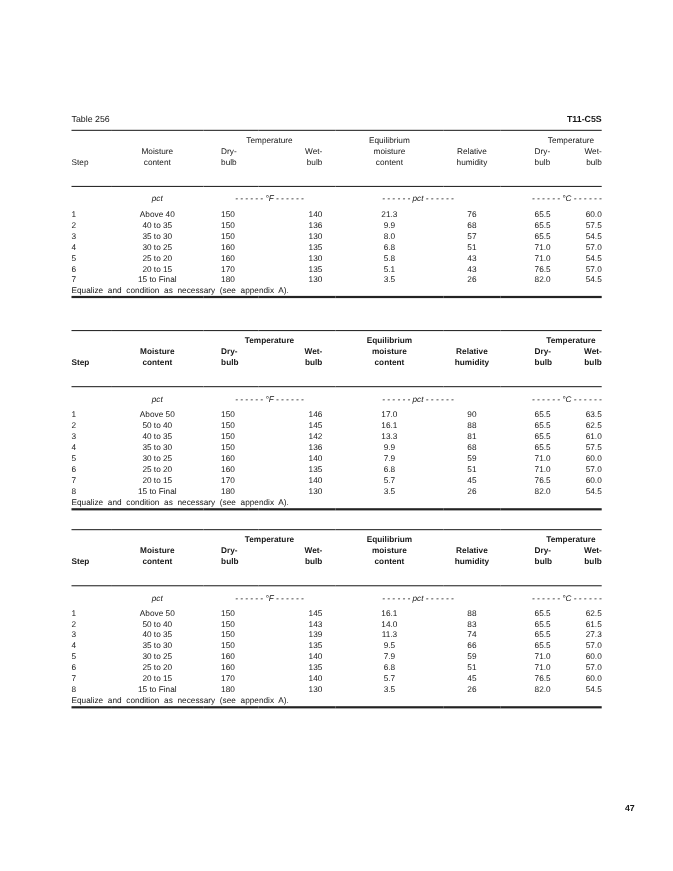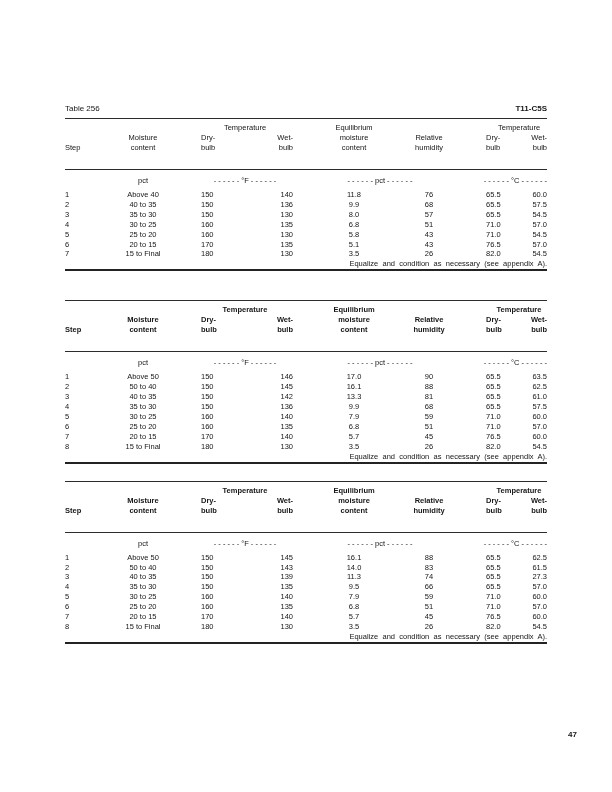--- a/index.html
+++ b/index.html
@@ -28,27 +28,27 @@
     border-bottom:2.5px solid #232323;
   }
   table.grid td { padding:0; overflow:visible; white-space:nowrap; }
 
   thead { border-bottom:1.6px solid #2c2c2c; }
   thead td { font-size:7.5px; line-height:10px; vertical-align:bottom; }
   thead tr:first-child td { padding-top:4px; }
   thead tr:last-child td { padding-bottom:16px; }
 
   tbody.units td {
-    font-size:7.5px; line-height:9px;
+    font-size:7.5px; font-style:italic; line-height:9px;
     padding-top:6px; padding-bottom:5px;margin-top:10px;
   }
   tbody.rows td { font-size:7.5px; line-height:9.9px; }
   td.note {
     font-size:7.5px; line-height:10px; padding-top:1px; padding-bottom:2px;
-    word-spacing:2.2px; text-align:right;
+    word-spacing:2.2px; text-align:left;
   }
 
   .c1 { text-align:left; }
   .c2 { text-align:center; }
   .c3 { text-align:left;  padding-left:16px !important; }
   .c4 { text-align:right; padding-right:12px !important; }
   .c5 { text-align:center; }
   .c6 { text-align:center; }
   .c7 { text-align:left;  padding-left:31px !important; }
   .c8 { text-align:right; }
@@ -123,21 +123,21 @@
             <td class="unit-right" colspan="2">- - - - - -  °C  - - - - - -</td>
           </tr>
         </tbody>
         <tbody class="rows">
 
         <tr>
               <td class="c1">1</td>
               <td class="c2">Above 40</td>
               <td class="c3">150</td>
               <td class="c4">140</td>
-              <td class="c5">11.8</td>
+              <td class="c5">21.3</td>
               <td class="c6">76</td>
               <td class="c7">65.5</td>
               <td class="c8">60.0</td>
             </tr>
             <tr>
               <td class="c1">2</td>
               <td class="c2">40 to 35</td>
               <td class="c3">150</td>
               <td class="c4">136</td>
               <td class="c5">9.9</td>

